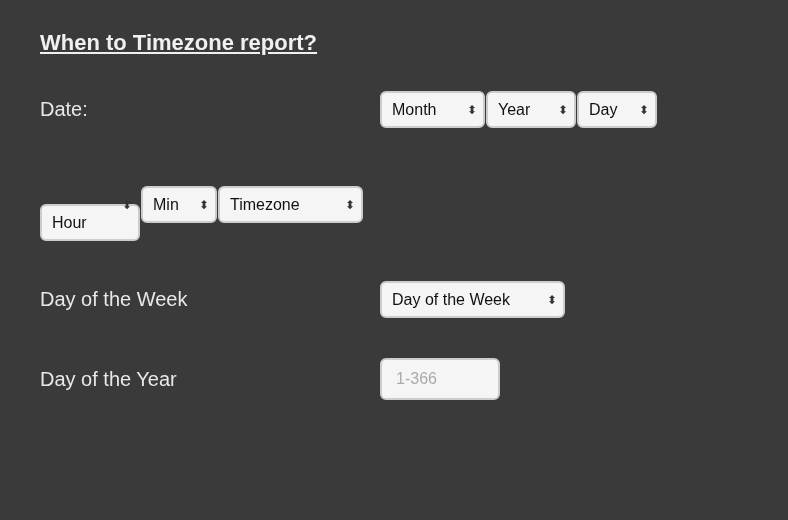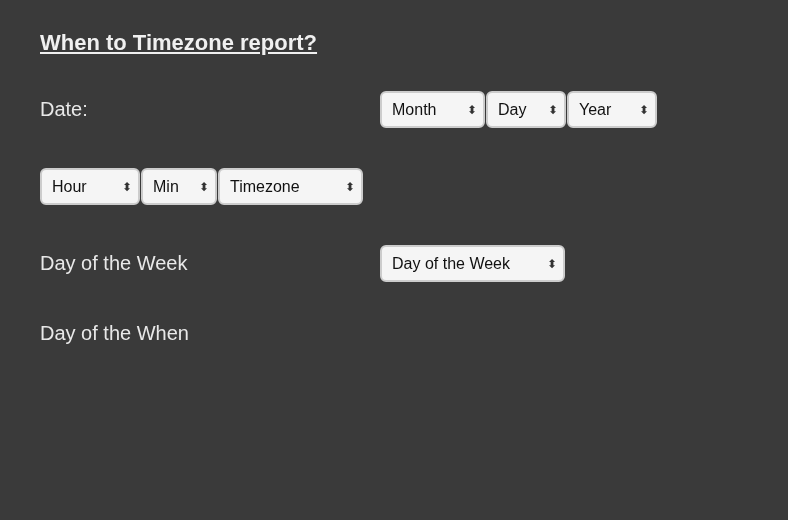--- a/index.html
+++ b/index.html
@@ -86,20 +86,21 @@
     }
 
     .select-year {
       width: 90px;
       padding-right: 30px;
     }
 
     .select-hour {
       width: 100px;
       padding-right: 30px;
+      margin-top: 36px;
     }
 
     .select-min {
       width: 76px;
       padding-right: 30px;
     }
 
     .select-timezone {
       width: 145px;
       padding-right: 30px;
@@ -145,45 +146,45 @@
         <option value="7">July</option>
         <option value="8">August</option>
         <option value="9">September</option>
         <option value="10">October</option>
         <option value="11">November</option>
         <option value="12">December</option>
       </select>
     </div>
 
     <div class="select-wrapper">
+      <select class="select-year">
+        <option value="">Year</option>
+        <option value="2024">2024</option>
+        <option value="2025">2025</option>
+        <option value="2026">2026</option>
+      </select>
+    </div>
+
+    <div class="select-wrapper">
       <select class="select-day">
         <option value="">Day</option>
         <option value="1">1</option><option value="2">2</option><option value="3">3</option>
         <option value="4">4</option><option value="5">5</option><option value="6">6</option>
         <option value="7">7</option><option value="8">8</option><option value="9">9</option>
         <option value="10">10</option><option value="11">11</option><option value="12">12</option>
         <option value="13">13</option><option value="14">14</option><option value="15">15</option>
         <option value="16">16</option><option value="17">17</option><option value="18">18</option>
         <option value="19">19</option><option value="20">20</option><option value="21">21</option>
         <option value="22">22</option><option value="23">23</option><option value="24">24</option>
         <option value="25">25</option><option value="26">26</option><option value="27">27</option>
         <option value="28">28</option><option value="29">29</option><option value="30">30</option>
         <option value="31">31</option>
       </select>
     </div>
 
-    <div class="select-wrapper">
-      <select class="select-year">
-        <option value="">Year</option>
-        <option value="2024">2024</option>
-        <option value="2025">2025</option>
-        <option value="2026">2026</option>
-      </select>
-    </div>
-
   </div>
 </div>
 
 <div class="form-row">
   <div class="form-controls">
 
     <div class="select-wrapper">
       <select class="select-hour">
         <option value="">Hour</option>
         <option value="0">0</option><option value="1">1</option><option value="2">2</option>
@@ -232,17 +233,20 @@
         <option value="wed">Wednesday</option>
         <option value="thu">Thursday</option>
         <option value="fri">Friday</option>
         <option value="sat">Saturday</option>
       </select>
     </div>
   </div>
 </div>
 
 <div class="form-row">
-  <div class="form-label">Day of the When</div>
+  <div class="form-label">Day of the Year</div>
+  <div class="form-controls">
+    <input type="text" placeholder="1-366" style="">
+  </div>
 </div>
 
 <div class="form-row">
 </div>
 
 </body></html>

